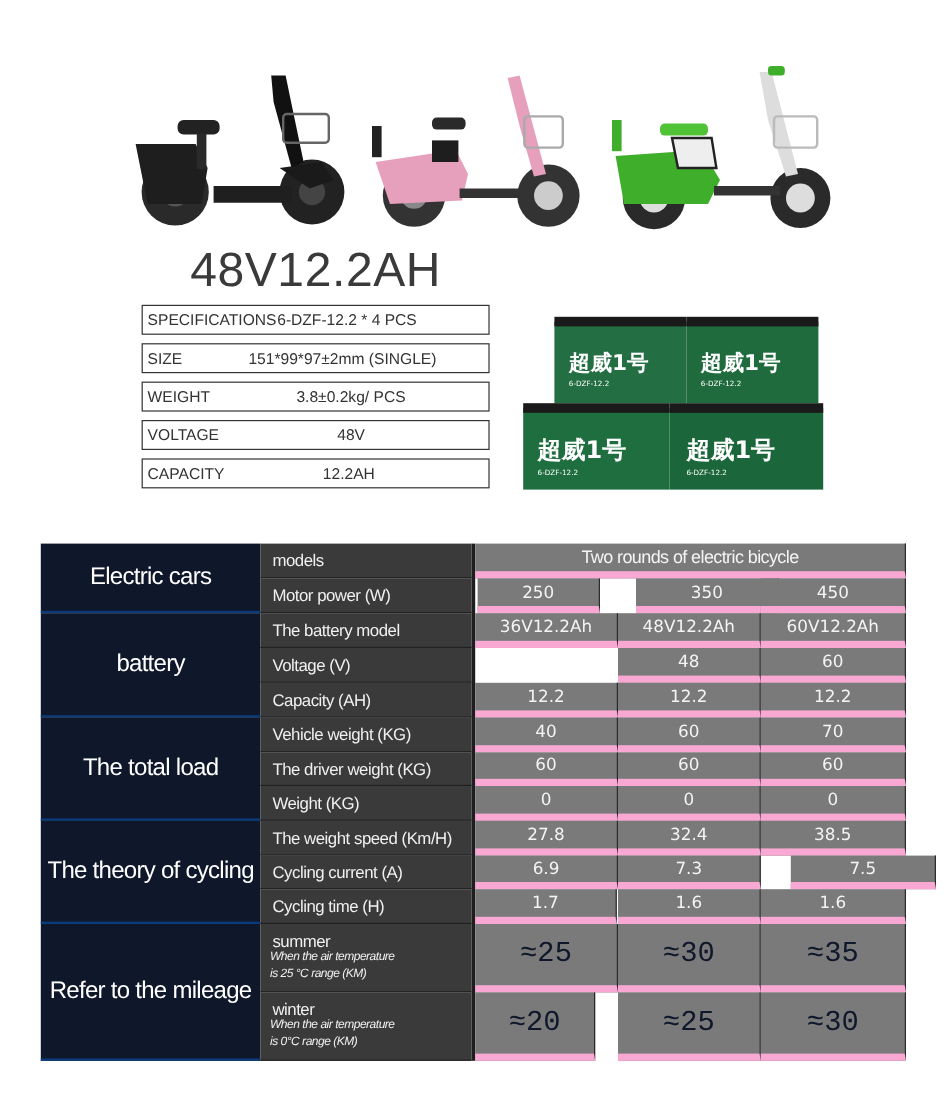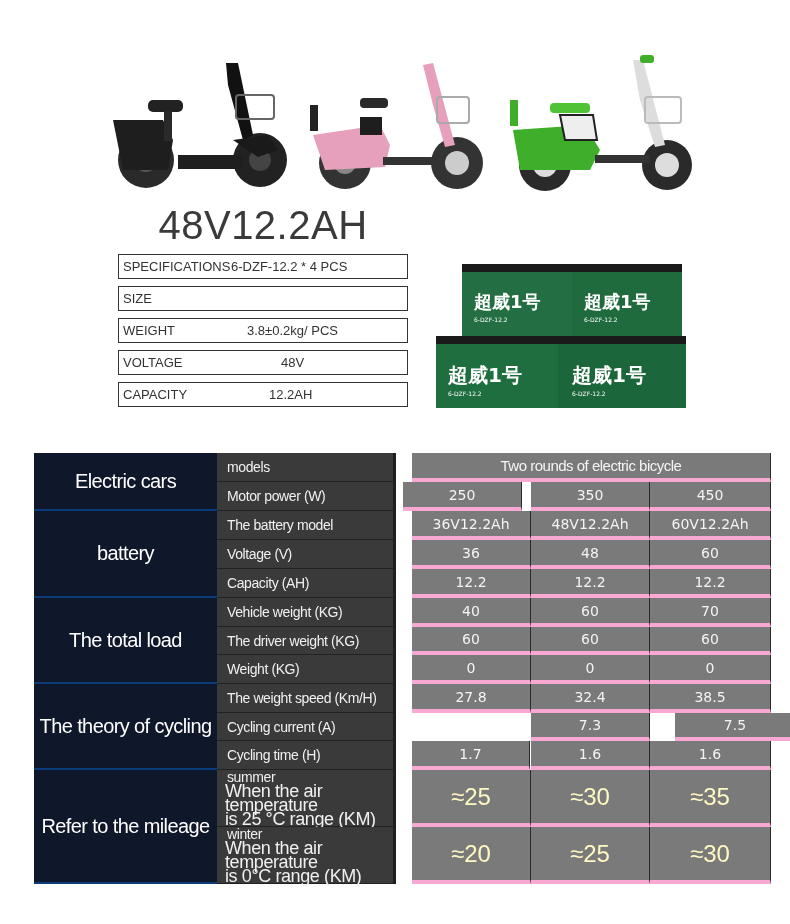--- a/index.html
+++ b/index.html
@@ -36,30 +36,29 @@
     letter-spacing: -0.6px; border-bottom: 2px solid #0a3b7a;
   }
   .lbl {
     position: absolute; left: 183px; width: 176px; background: #3a3a3a; color: #f0f0f0;
     font-size: 14px; letter-spacing: -0.4px; padding-left: 10px;
     display: flex; align-items: center;
     border-bottom: 1px solid #222;
   }
   .lbl.multi { flex-direction: column; align-items: flex-start; justify-content: center; line-height: 14px; }
   .lbl.multi .l1 { font-size: 14px; }
-  .lbl.multi .l2 { font-size: 18px; }
+  .lbl.multi .l2 { font-size: 10px; font-style: italic; }
   .val {
     position: absolute; background: #7a7a7a; color: #f4f4f4; font-size: 14px;
     display: flex; align-items: center; justify-content: center;
-    border-right: 1px solid #2a2a2a; border-bottom: 4px solid #f9a8d4;
+    border-right: 1px solid #2a2a2a; border-bottom: 6px solid #f9a8d4;
     font-family: "DejaVu Sans", sans-serif;
-    margin-left: 16px;
   }
   .val.head { font-family: "Liberation Sans", sans-serif; letter-spacing: -0.5px; font-size: 15px; }
-  .val.green { color: #fef9c3; font-size: 24px; font-family: Liberation Sans, sans-serif; }
+  .val.green { color: #0f172a; font-size: 24px; font-family: Liberation Mono, monospace; }
   .divider-dark { position: absolute; left: 359px; top: 0; width: 3px; height: 431px; background: #1e1e1e; }
 </style>
 </head>
 <body>
 
 <div class="scooters">
 
   <svg class="scooter" style="left:8px;width:185px" viewBox="0 0 185 150">
     <circle cx="38" cy="115" r="28" fill="#2a2a2a"></circle>
       <circle cx="38" cy="115" r="12" fill="#555"></circle>
@@ -105,20 +104,21 @@
 </div>
 
 <div class="title">48V12.2AH</div>
 
 <div class="spec" style="top:254px">
   <span class="k">SPECIFICATIONS</span>
   <span class="v" style="left:112px">6-DZF-12.2 * 4 PCS</span>
 </div>
 <div class="spec" style="top:286px">
   <span class="k">SIZE</span>
+  <span class="v" style="left:88px">151*99*97±2mm (SINGLE)</span>
 </div>
 <div class="spec" style="top:318px">
   <span class="k">WEIGHT</span>
   <span class="v" style="left:128px">3.8±0.2kg/ PCS</span>
 </div>
 <div class="spec" style="top:350px">
   <span class="k">VOLTAGE</span>
   <span class="v" style="left:162px">48V</span>
 </div>
 <div class="spec" style="top:382px">
@@ -174,29 +174,28 @@
   <div class="lbl multi" style="top:374px;height:57px">
     <span class="l1">winter</span>
     <span class="l2" style="margin-left:-2px">When the air temperature</span>
     <span class="l2" style="margin-left:-2px">is 0°C range (KM)</span>
   </div>
 
   <div class="divider-dark"></div>
 
   <div class="val head" style="top:0;left:362px;width:359px;height:29px">Two rounds of electric bicycle</div>
 
-  <div class="val" style="top:29px;left:353px;width:119px;height:29px">250</div>
-  <div class="val" style="top:29px;left:481px;width:119px;height:29px">350</div>
+  <div class="val" style="top:29px;left:364px;width:102px;height:29px">250</div>
+  <div class="val" style="top:29px;left:496px;width:119px;height:29px">350</div>
   <div class="val" style="top:29px;left:600px;width:121px;height:29px">450</div>
 
   <div class="val" style="top:58px;left:362px;width:119px;height:29px">36V12.2Ah</div>
   <div class="val" style="top:58px;left:481px;width:119px;height:29px">48V12.2Ah</div>
   <div class="val" style="top:58px;left:600px;width:121px;height:29px">60V12.2Ah</div>
 
-  <div class="val" style="top:87px;left:362px;width:119px;height:29px">36</div>
   <div class="val" style="top:87px;left:481px;width:119px;height:29px">48</div>
   <div class="val" style="top:87px;left:600px;width:121px;height:29px">60</div>
 
   <div class="val" style="top:116px;left:362px;width:119px;height:29px">12.2</div>
   <div class="val" style="top:116px;left:481px;width:119px;height:29px">12.2</div>
   <div class="val" style="top:116px;left:600px;width:121px;height:29px">12.2</div>
 
   <div class="val" style="top:145px;left:362px;width:119px;height:29px">40</div>
   <div class="val" style="top:145px;left:481px;width:119px;height:29px">60</div>
   <div class="val" style="top:145px;left:600px;width:121px;height:29px">70</div>
@@ -206,27 +205,28 @@
   <div class="val" style="top:174px;left:600px;width:121px;height:28px">60</div>
 
   <div class="val" style="top:202px;left:362px;width:119px;height:29px">0</div>
   <div class="val" style="top:202px;left:481px;width:119px;height:29px">0</div>
   <div class="val" style="top:202px;left:600px;width:121px;height:29px">0</div>
 
   <div class="val" style="top:231px;left:362px;width:119px;height:29px">27.8</div>
   <div class="val" style="top:231px;left:481px;width:119px;height:29px">32.4</div>
   <div class="val" style="top:231px;left:600px;width:121px;height:29px">38.5</div>
 
+  <div class="val" style="top:260px;left:362px;width:119px;height:28px">6.9</div>
   <div class="val" style="top:260px;left:481px;width:119px;height:28px">7.3</div>
   <div class="val" style="top:260px;left:625px;width:121px;height:28px">7.5</div>
 
   <div class="val" style="top:288px;left:362px;width:118px;height:29px">1.7</div>
   <div class="val" style="top:288px;left:481px;width:119px;height:29px">1.6</div>
   <div class="val" style="top:288px;left:600px;width:121px;height:29px">1.6</div>
 
   <div class="val green" style="top:317px;left:362px;width:119px;height:57px">≈25</div>
   <div class="val green" style="top:317px;left:481px;width:119px;height:57px">≈30</div>
   <div class="val green" style="top:317px;left:600px;width:121px;height:57px">≈35</div>
 
-  <div class="val green" style="top:374px;left:362px;width:119px;height:57px">≈20</div>
+  <div class="val green" style="top:374px;left:362px;width:100px;height:57px">≈20</div>
   <div class="val green" style="top:374px;left:481px;width:119px;height:57px">≈25</div>
   <div class="val green" style="top:374px;left:600px;width:121px;height:57px">≈30</div>
 </div>
 
 </body></html>

